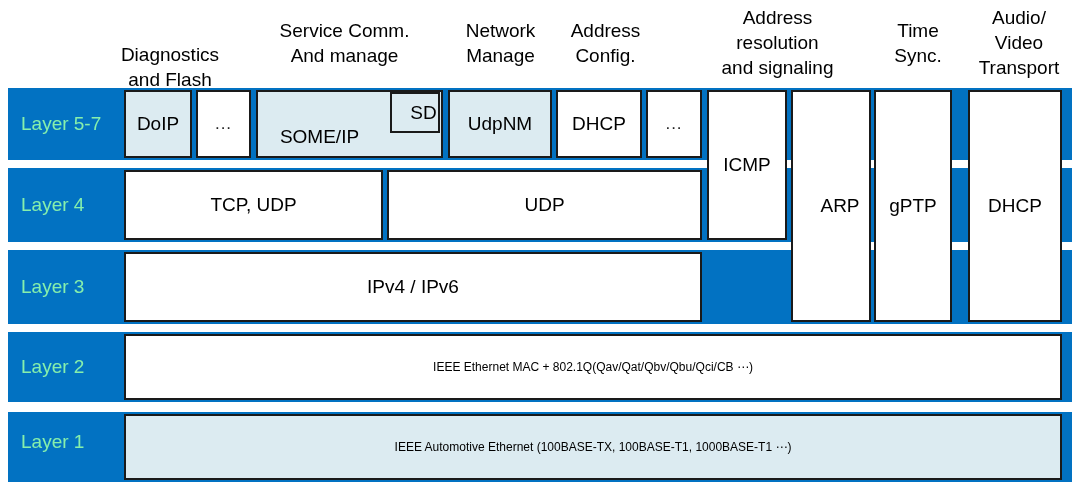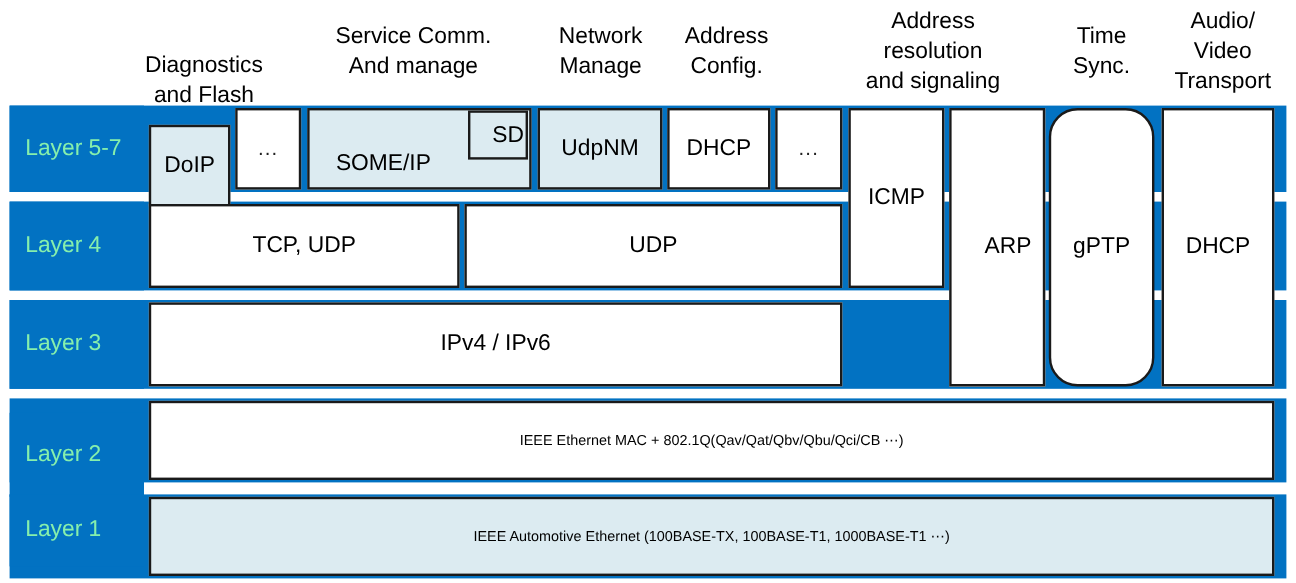--- a/index.html
+++ b/index.html
@@ -114,28 +114,28 @@
 
   <div class="layer-chip" style="left:8px;top:88px;width:112px;height:72px;">
     <span>Layer 5-7</span>
   </div>
   <div class="layer-chip" style="left:8px;top:168px;width:112px;height:74px;">
     <span>Layer 4</span>
   </div>
   <div class="layer-chip" style="left:8px;top:250px;width:112px;height:74px;">
     <span>Layer 3</span>
   </div>
-  <div class="layer-chip" style="left:8px;top:332px;width:112px;height:70px;margin-top:12px;">
+  <div class="layer-chip" style="left:8px;top:332px;width:112px;height:70px;">
     <span>Layer 2</span>
   </div>
   <div class="layer-chip" style="left:8px;top:412px;width:112px;height:60px;">
     <span>Layer 1</span>
   </div>
 
-  <div class="box tint" style="left:124px;top:104px;width:68px;height:68px;">DoIP</div>
+  <div class="box tint" style="left:124px;top:90px;width:68px;height:68px;">DoIP</div>
 
   <div class="box dots" style="left:196px;top:90px;width:55px;height:68px;">...</div>
 
   <div class="box tint" style="left:256px;top:90px;width:187px;height:68px;">
     <span style="position:absolute;left:0;right:60px;top:0;bottom:0;display:flex;align-items:center;justify-content:center;margin-top:25px;">SOME/IP</span>
   </div>
 
   <div class="sd" style="left:390px;top:92px;width:50px;height:41px;padding-left:17px;">SD</div>
 
   <div class="box tint" style="left:448px;top:90px;width:104px;height:68px;">UdpNM</div>
@@ -153,17 +153,17 @@
   <div class="box big" style="left:124px;top:334px;width:938px;height:66px;">IEEE Ethernet MAC + 802.1Q(Qav/Qat/Qbv/Qbu/Qci/CB ⋯)</div>
 
   <div class="box tint big" style="left:124px;top:414px;width:938px;height:66px;">IEEE Automotive Ethernet (100BASE-TX, 100BASE-T1, 1000BASE-T1 ⋯)</div>
 
   <div class="box" style="left:707px;top:90px;width:80px;height:150px;">ICMP</div>
 
   <div class="box" style="left:791px;top:90px;width:80px;height:232px;"></div>
 
   <div class="box" style="left:791px;top:90px;width:80px;height:232px;padding-left:18px;">ARP</div>
 
-  <div class="box" style="left:874px;top:90px;width:88px;height:232px;border-radius:24px;">gPTP</div>
+  <div class="box" style="left:874px;top:90px;width:78px;height:232px;">gPTP</div>
 
   <div class="box" style="left:968px;top:90px;width:94px;height:232px;">DHCP</div>
 
 </div>
 
 </body></html>

